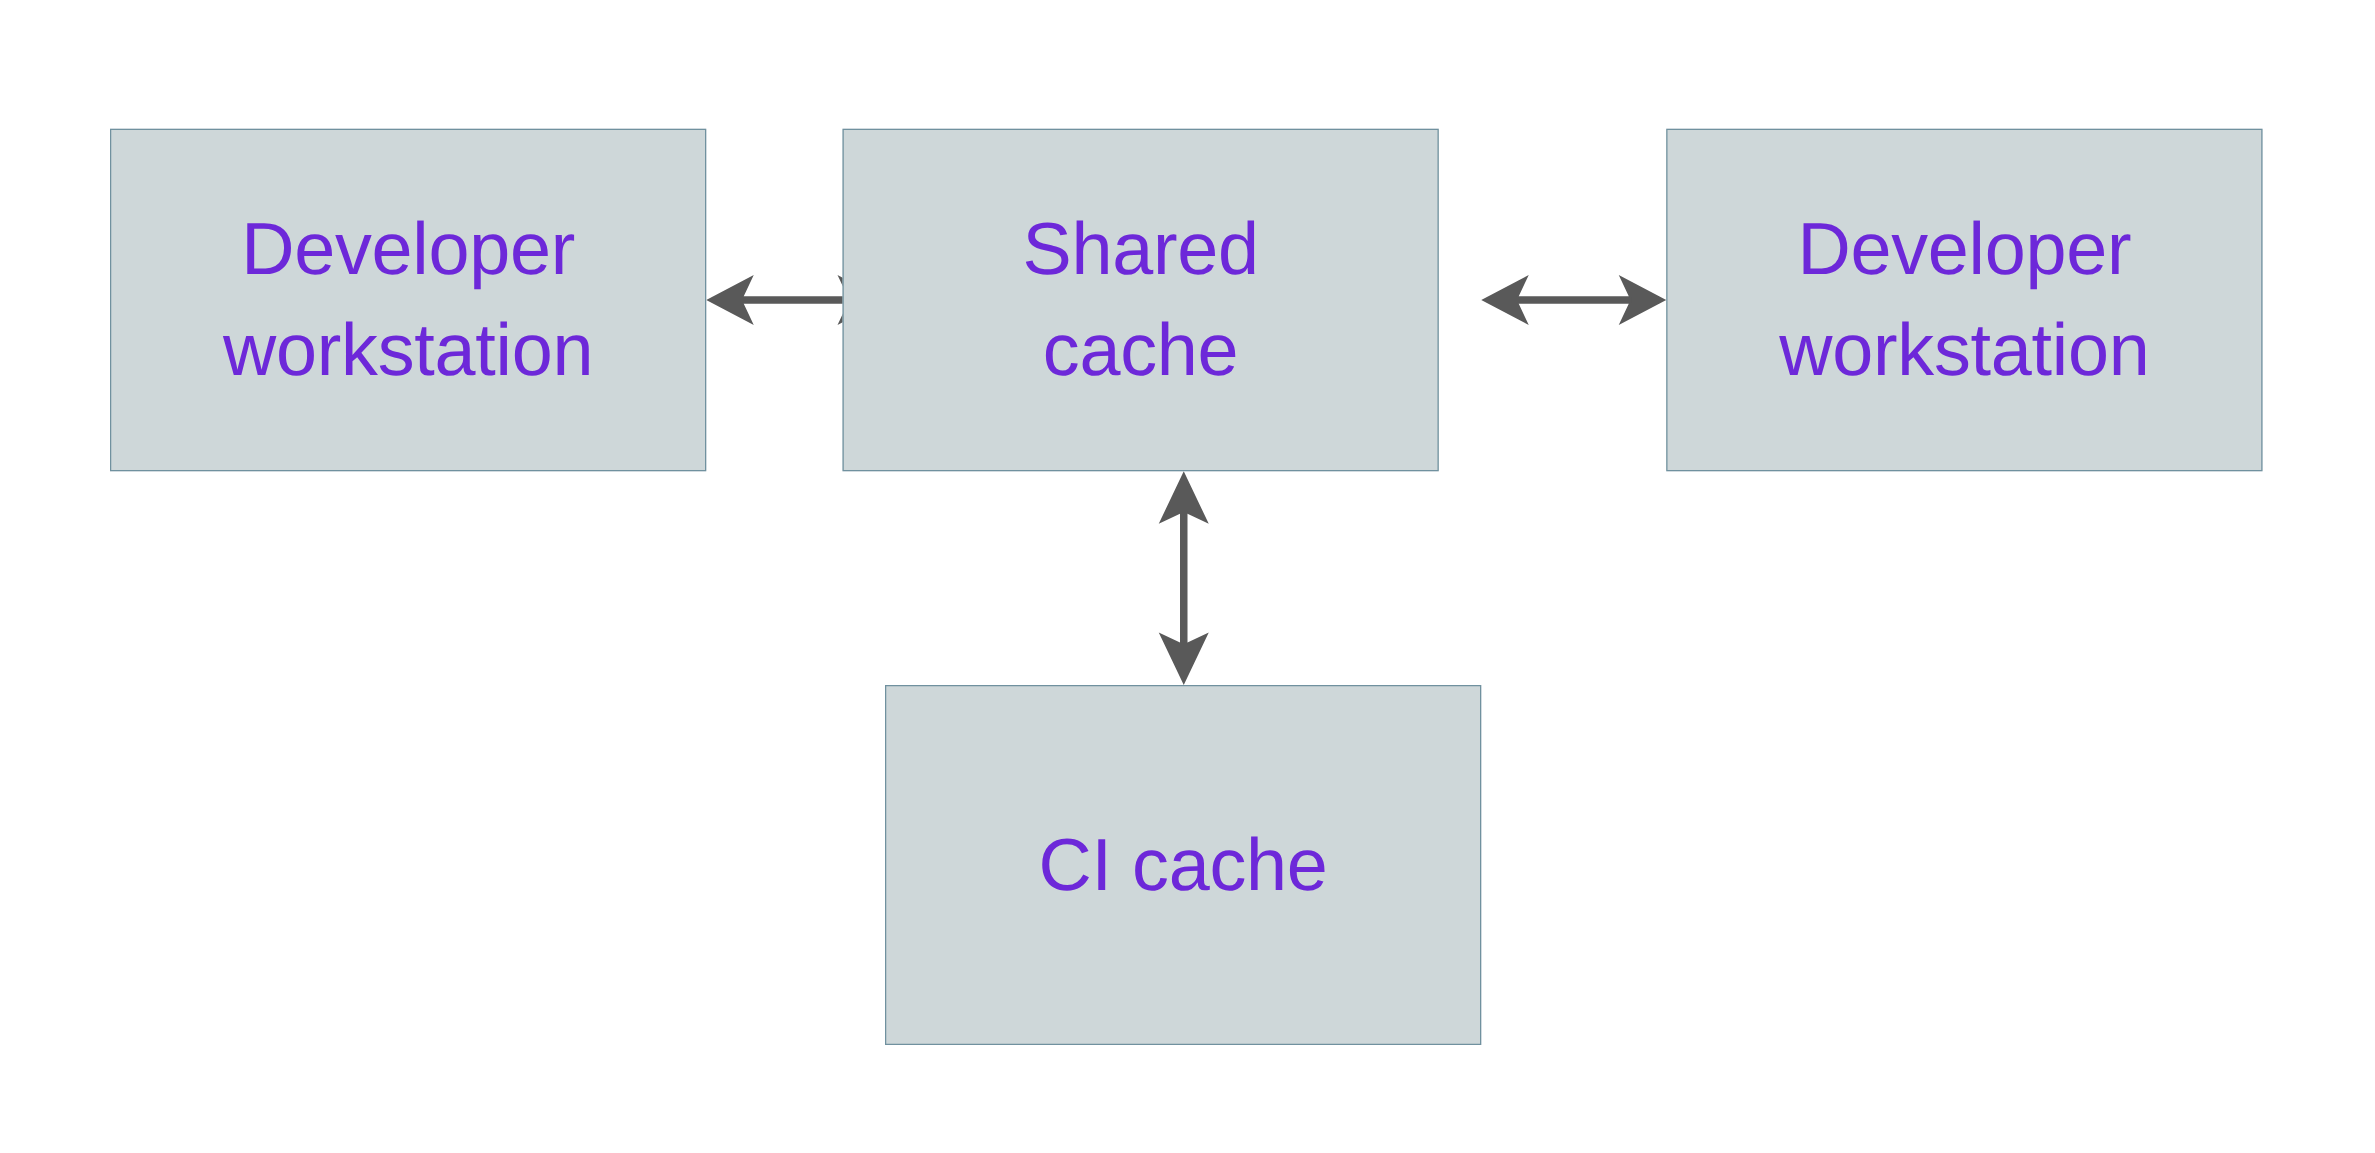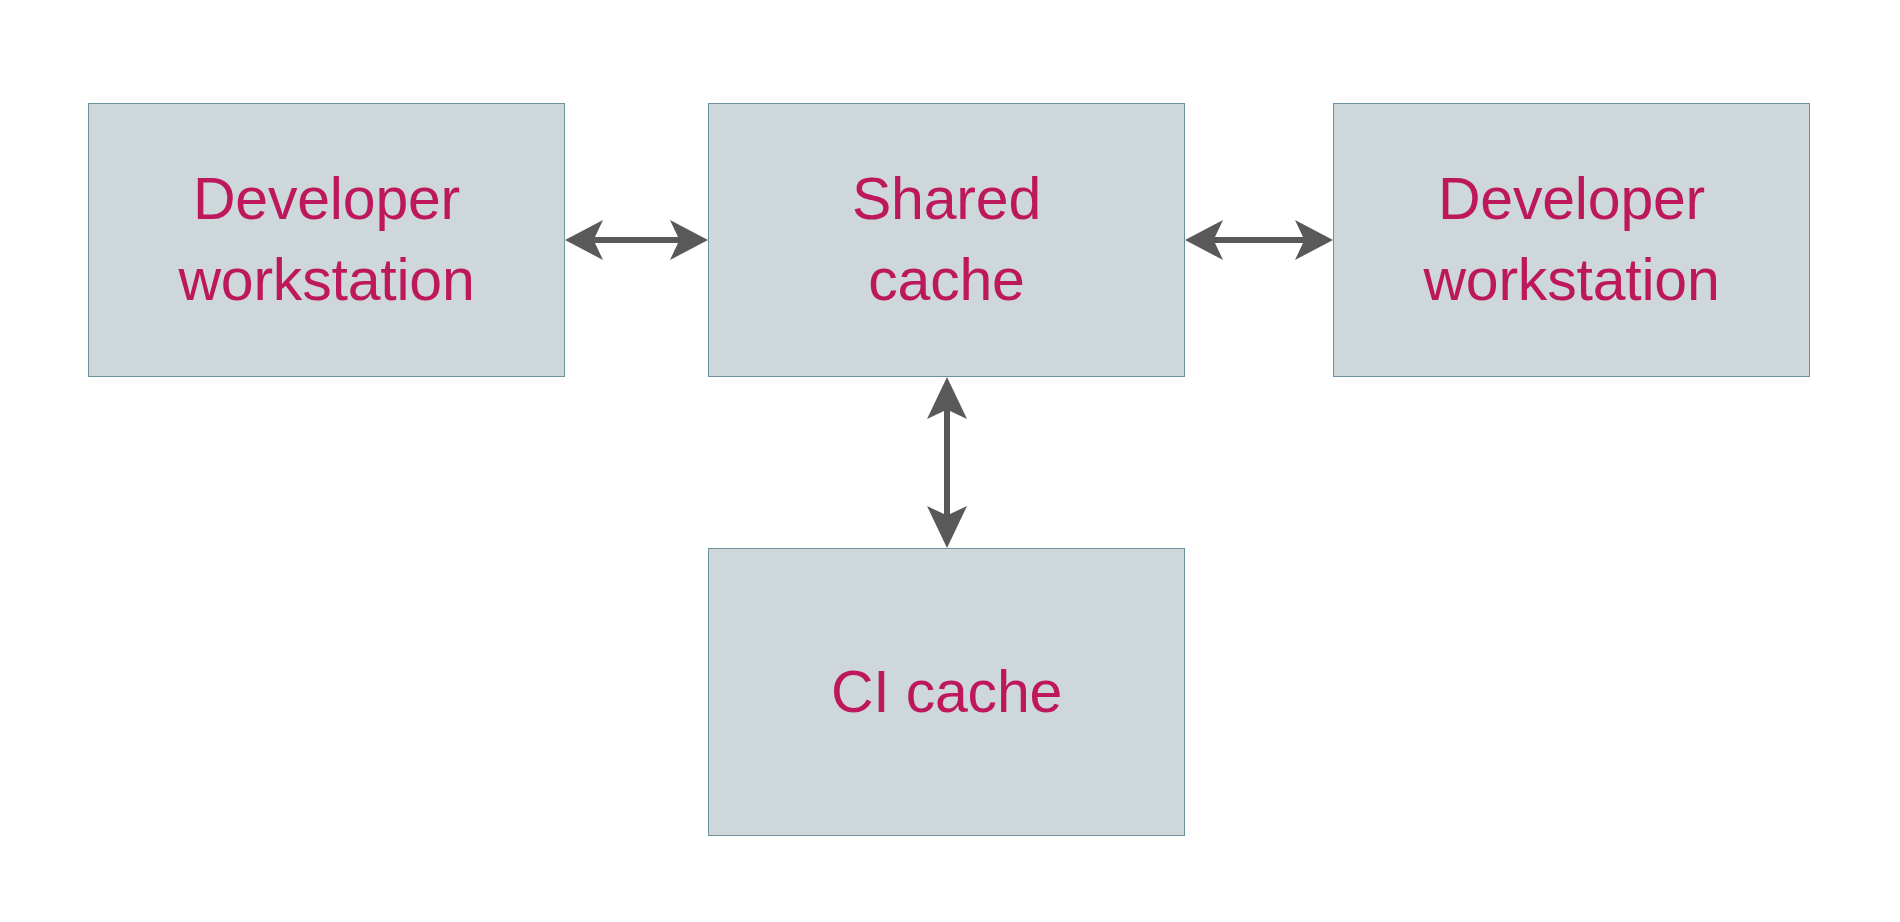--- a/index.html
+++ b/index.html
@@ -19,21 +19,21 @@
     position: absolute;
     box-sizing: border-box;
     background: #ced7d9;
     border: 1.6px solid #70919f;
     display: flex;
     align-items: center;
     justify-content: center;
     text-align: center;
   }
   .node-label {
-    color: #be185d;
+    color: #6d28d9;
     font-size: 59px;
     font-weight: 400;
     line-height: 1.37;
     letter-spacing: -0.2px;
     white-space: pre-line;
     padding: 0 8px;
   }
   .edge {
     position: absolute;
     overflow: visible;
@@ -79,21 +79,21 @@
         <rect x="31" y="32" width="6" height="107"></rect>
       </g>
     </svg>
   </div>
 
   <div class="node" style="left:88px; top:103px; width:477px; height:274px;">
     <span class="node-label">Developer
 workstation</span>
   </div>
 
-  <div class="node" style="left:708px; top:103px; width:477px; height:274px;">
+  <div class="node" style="left:674px; top:103px; width:477px; height:274px;">
     <span class="node-label">Shared
 cache</span>
   </div>
 
   <div class="node" style="left:1333px; top:103px; width:477px; height:274px;">
     <span class="node-label">Developer
 workstation</span>
   </div>
 
   <div class="node" style="left:708px; top:548px; width:477px; height:288px;">

